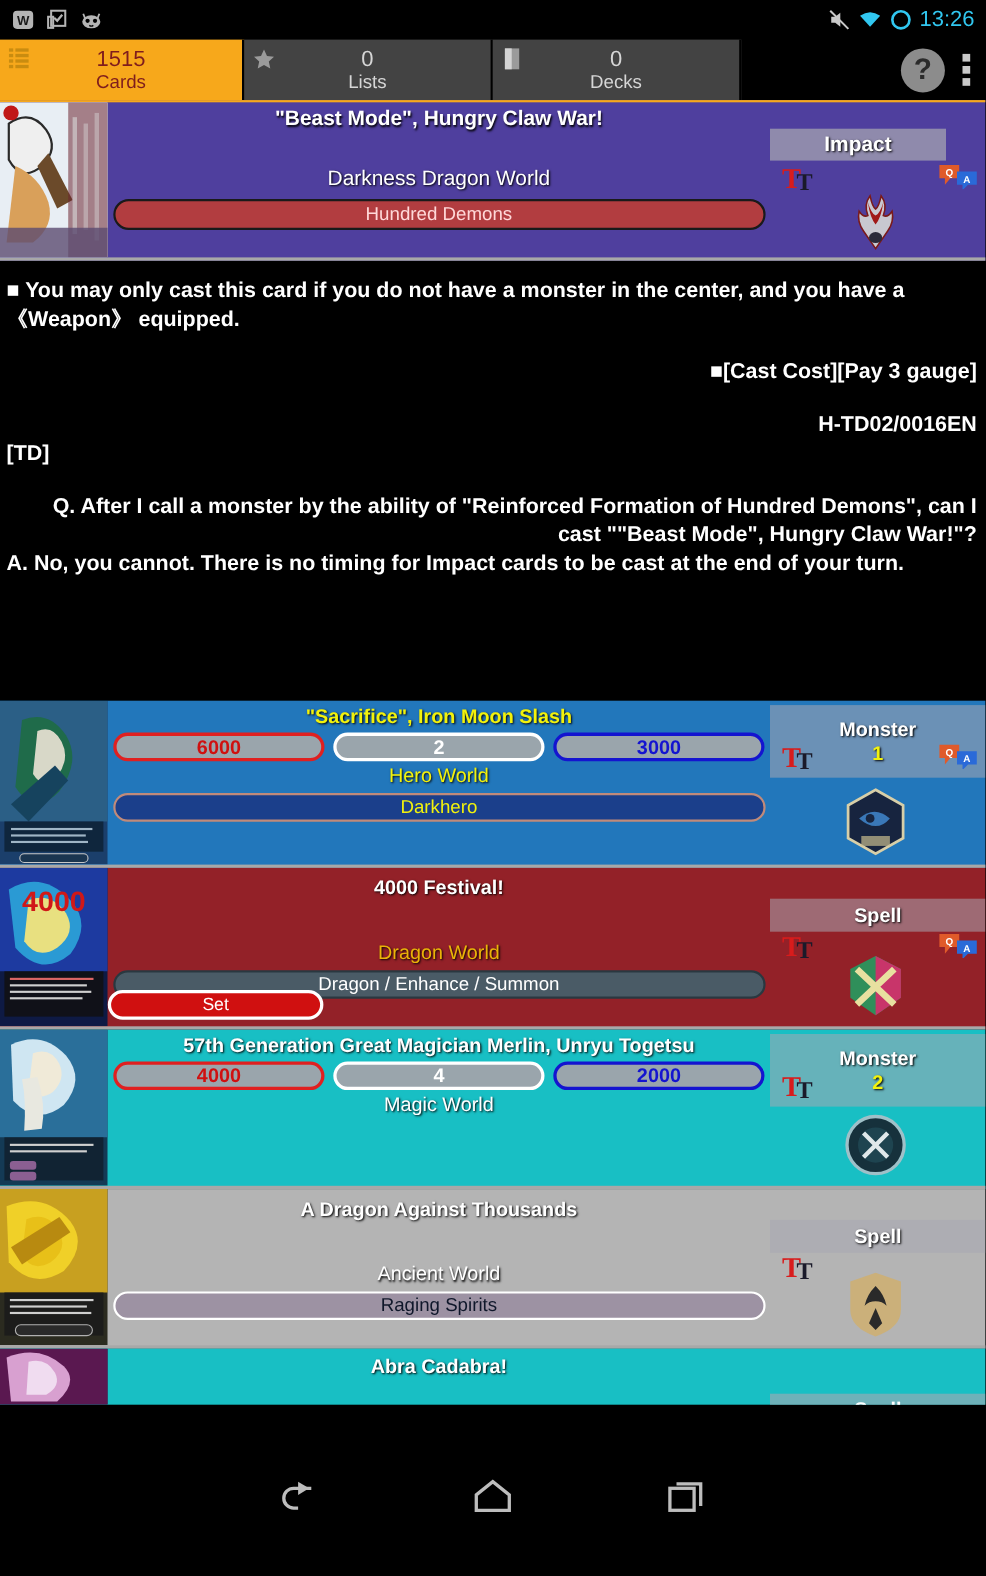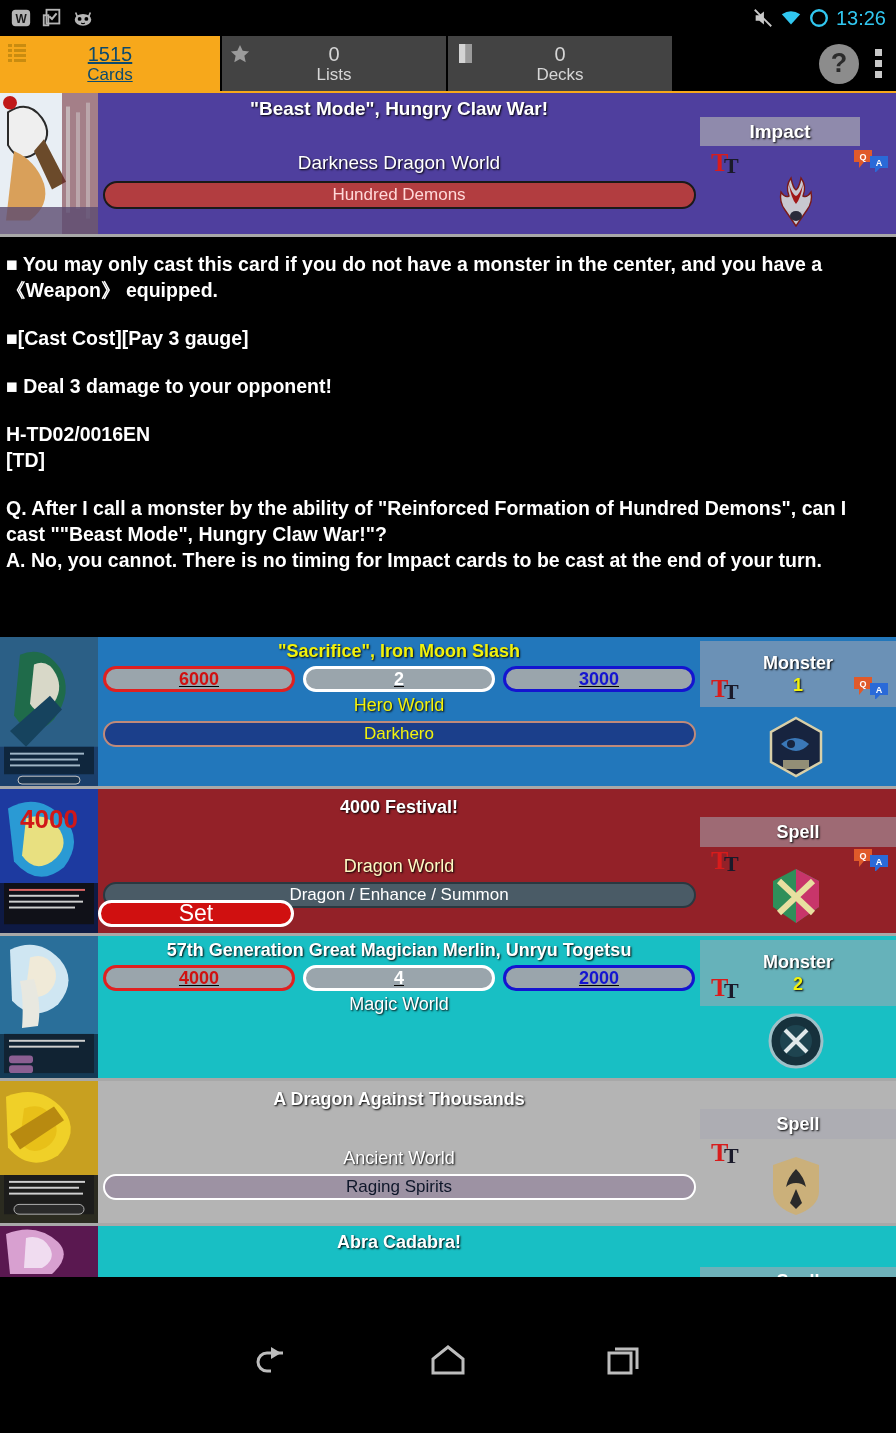--- a/index.html
+++ b/index.html
@@ -35,21 +35,21 @@
     position: relative;
     display: flex; flex-direction: column;
     align-items: center; justify-content: center;
     border-right: 2px solid #000;
   }
   .tab.cards { width: 222px; background: #f7a81b; }
   .tab.lists { width: 226px; background: #434343; }
   .tab.decks { width: 226px; background: #434343; }
   .tab-count { font-size: 20px; line-height: 22px; }
   .tab-label { font-size: 17px; line-height: 20px; }
-  .tab.cards .tab-count, .tab.cards .tab-label { color: #0c4a6e; text-decoration: underline; }
+  .tab.cards .tab-count, .tab.cards .tab-label { color: #7f1d1d; }
   .tab.lists .tab-count, .tab.lists .tab-label,
   .tab.decks .tab-count, .tab.decks .tab-label { color: #d6d6d6; }
   .tab-ico { position: absolute; left: 8px; top: 7px; width: 20px; height: 22px; }
 
   .tabbar-spacer { flex: 1; background: #000; }
   .tab-actions {
     display: flex; align-items: center; gap: 14px;
     padding: 0 12px 0 4px; background: #000;
   }
   .help-btn {
@@ -116,58 +116,58 @@
   
   .textblock {
     background: #000; color: #ffffff;
     padding: 14px 8px 10px 6px;
     height: 400px; overflow: hidden;
   }
   .textblock p {
     font-size: 19.5px; line-height: 26px; font-weight: bold;
     margin-bottom: 0;
   }
-  .textblock p.gap { margin-top: 22px; }
+  .textblock p.gap { margin-top: 22px; text-align: right; }
 
   
   .list { width: 100%; }
   .row {
     position: relative; width: 100%; overflow: hidden;
     border-bottom: 3px solid #a8a8a8;
   }
   .row-body {
     position: absolute; left: 98px; right: 196px; top: 0; bottom: 0;
     display: flex; flex-direction: column; align-items: center;
   }
   .row-title {
     font-size: 18px; font-weight: bold; margin-top: 4px;
     text-align: center; text-shadow: 1px 1px 2px #000;
   }
-  .stats { display: flex; gap: 8px; margin-top: 4px; text-decoration: underline; }
+  .stats { display: flex; gap: 8px; margin-top: 4px; }
   .stat {
     width: 192px; height: 26px; border-radius: 15px;
     background: #9aa5ac;
     display: flex; align-items: center; justify-content: center;
     font-size: 18px; font-weight: bold;
   }
   .stat.power { border: 3px solid #e02020; color: #d01010; }
   .stat.crit  { border: 3px solid #ffffff; color: #ffffff; }
   .stat.def   { border: 3px solid #1414d0; color: #1414d0; }
   .row-world { font-size: 18px; margin-top: 3px; text-shadow: 1px 1px 2px #000; }
   .row-attr {
     margin-top: 5px; width: 593px; height: 26px; border-radius: 15px;
     display: flex; align-items: center; justify-content: center;
     font-size: 17px;
   }
   .row-setbtn {
     position: absolute; left: 0px; bottom: 6px;
     width: 196px; height: 27px; border-radius: 15px;
     background: #d01010; border: 3px solid #ffffff; color: #ffffff;
     display: flex; align-items: center; justify-content: center;
-    font-size: 23px;
+    font-size: 16px;
   }
   .row-right { position: absolute; right: 0; top: 0; width: 200px; height: 100%; }
   .row-typebar {
     position: absolute; left: 4px; width: 196px;
     background: rgba(168,168,178,0.55);
     display: flex; flex-direction: column; align-items: center;
     justify-content: center;
     color: #ffffff; font-weight: bold; text-shadow: 1px 1px 2px #000;
   }
   .row-typebar .tname { font-size: 18px; line-height: 22px; }
@@ -319,21 +319,20 @@
       <path d="M31 58 L20 42 q-6 -8 -4 -18 q4 6 8 4 q-4 -10 2 -18 q2 10 5 12 q3 -2 5 -12 q6 8 2 18 q4 2 8 -4 q2 10 -4 18 z" fill="#c8c8d0" stroke="#7a1a1a" stroke-width="1.4"></path>
       <path d="M24 16 q2 14 7 20 q5 -6 7 -20 q-3 10 -7 12 q-4 -2 -7 -12z" fill="#a01818"></path>
       <ellipse cx="31" cy="48" rx="6" ry="5" fill="#2a2a3a"></ellipse>
     </svg>
   </div>
 </div>
 
 <div class="textblock">
   <p>■ You may only cast this card if you do not have a monster in the center, and you have a 《Weapon》 equipped.</p>
   <p class="gap">■[Cast Cost][Pay 3 gauge]</p>
-  <p class="gap">■ Deal 3 damage to your opponent!</p>
   <p class="gap">H-TD02/0016EN</p>
   <p>[TD]</p>
   <p class="gap">Q. After I call a monster by the ability of "Reinforced Formation of Hundred Demons", can I cast ""Beast Mode", Hungry Claw War!"?</p>
   <p>A. No, you cannot. There is no timing for Impact cards to be cast at the end of your turn.</p>
 </div>
 
 <div class="list">
 
   <div class="row" style="height:152px;background:#2277bb;">
     <div class="thumb">
@@ -394,21 +393,21 @@
         <text x="49" y="40" font-size="26" font-weight="bold" fill="#d01818" text-anchor="middle" font-family="Liberation Sans, sans-serif">4000</text>
         <rect x="4" y="96" width="90" height="42" fill="#101010" opacity="0.85"></rect>
         <rect x="9" y="102" width="76" height="2" fill="#d66"></rect>
         <rect x="9" y="108" width="70" height="2" fill="#cfcfcf"></rect>
         <rect x="9" y="114" width="74" height="2" fill="#cfcfcf"></rect>
         <rect x="9" y="120" width="66" height="2" fill="#cfcfcf"></rect>
       </svg>
     </div>
     <div class="row-body">
       <div class="row-title" style="color:#ffffff;margin-top:8px">4000 Festival!</div>
-      <div class="row-world" style="color:#fef9c3;margin-top:38px">Dragon World</div>
+      <div class="row-world" style="color:#eab308;margin-top:38px">Dragon World</div>
       <div class="row-attr" style="background:#4a5b66;border:2px solid #2a3840;color:#ffffff">Dragon / Enhance / Summon</div>
       <div class="row-setbtn">Set</div>
     </div>
     <div class="row-right">
       <div class="row-typebar" style="top:28px;height:30px">
         <span class="tname">Spell</span>
       </div>
       <svg class="tt-icon" style="top:56px" viewBox="0 0 36 30">
         <text x="1" y="24" font-size="26" font-weight="bold" font-family="Liberation Serif, serif" fill="#d81c1c">T</text>
         <text x="14" y="26" font-size="22" font-weight="bold" font-family="Liberation Serif, serif" fill="#1a1a2a">T</text>

